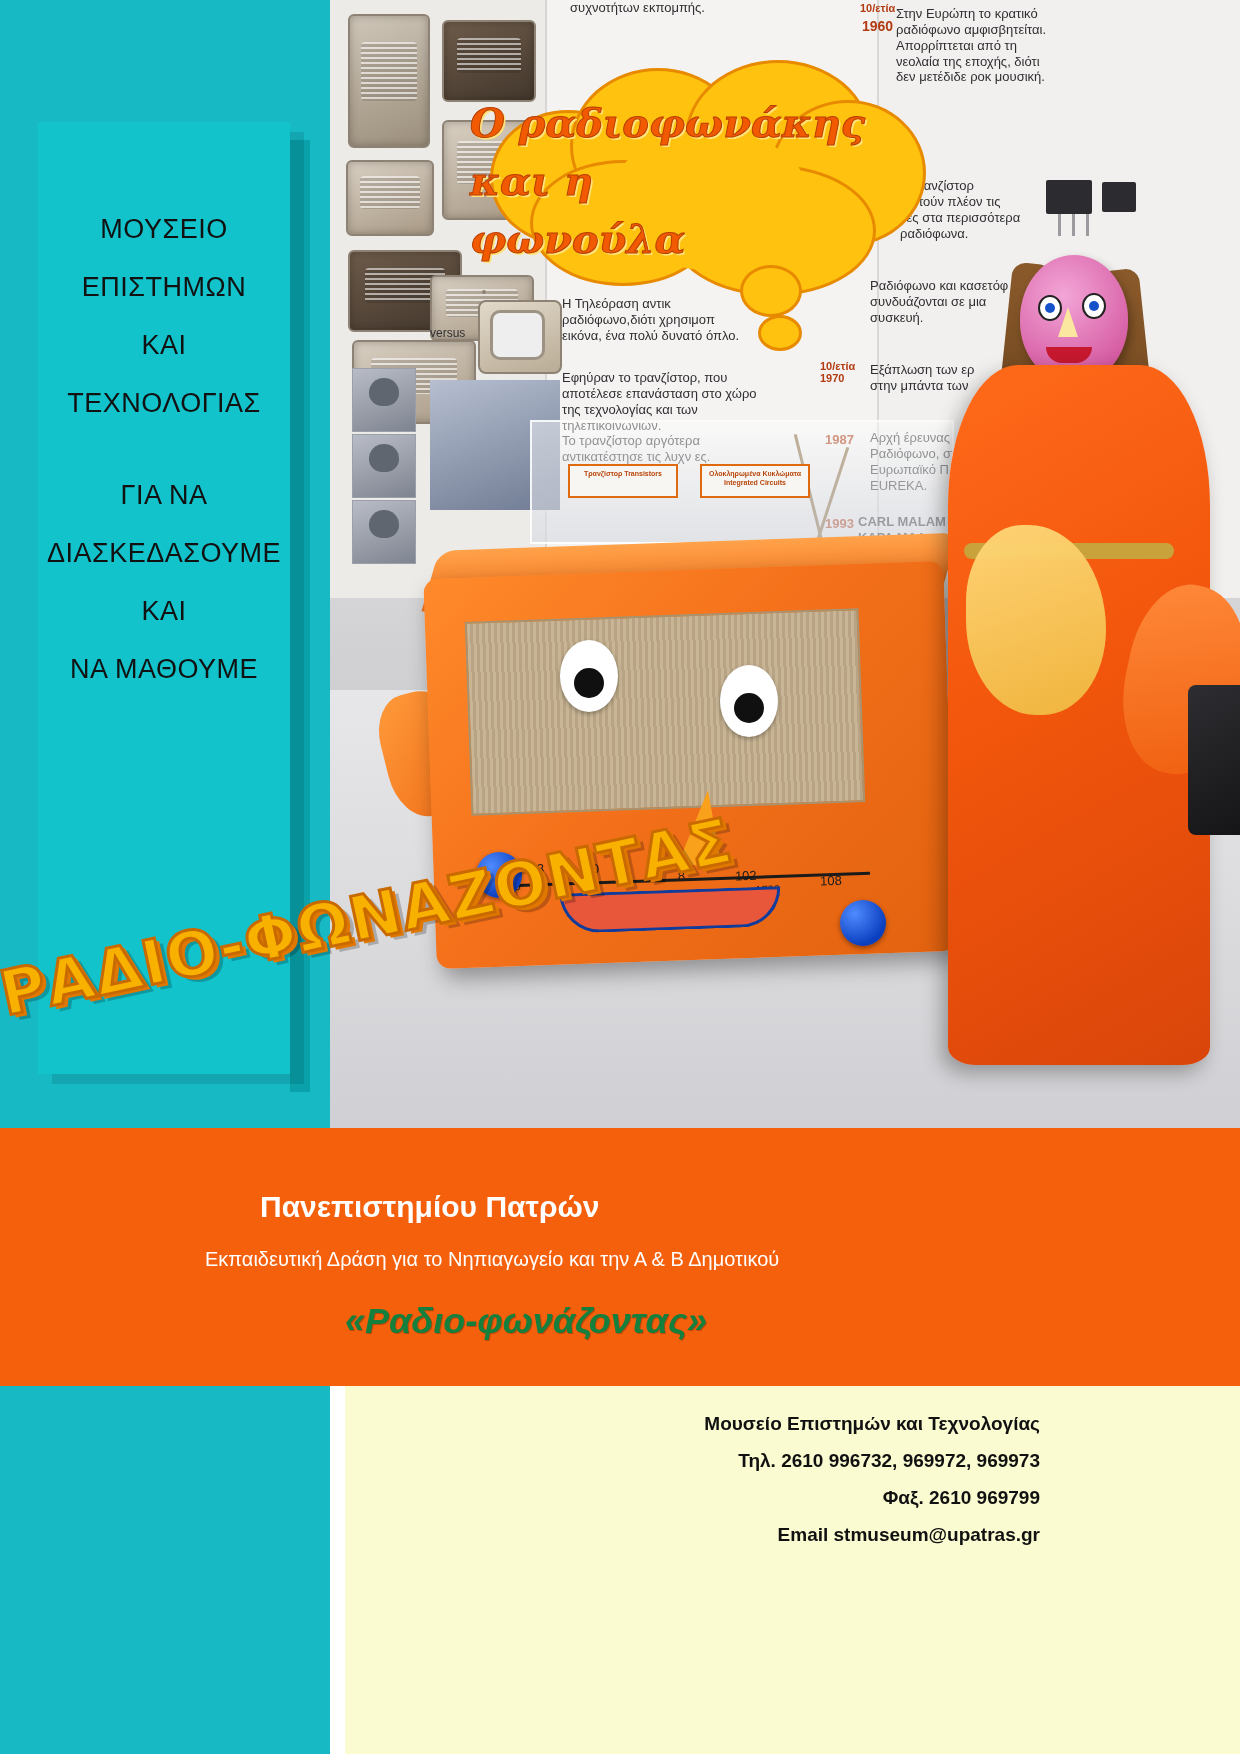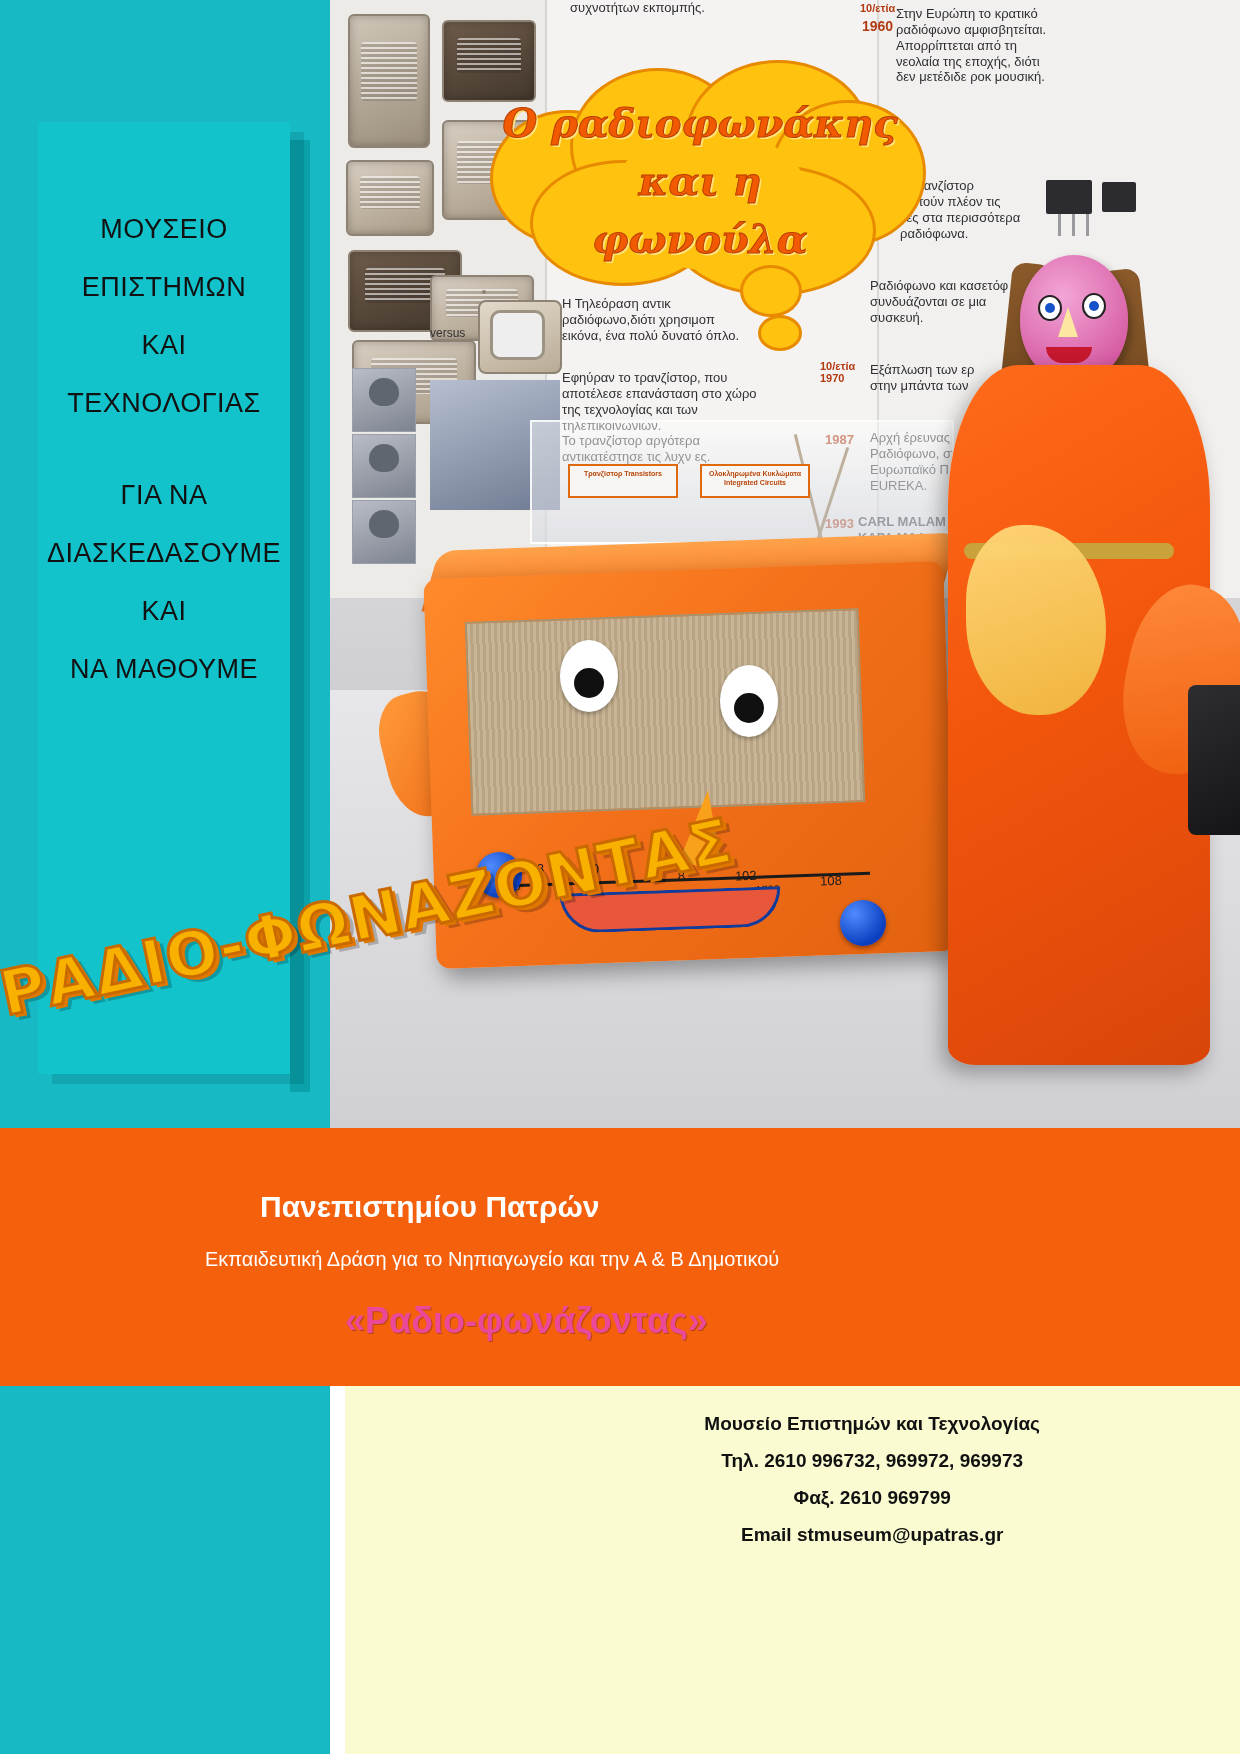--- a/index.html
+++ b/index.html
@@ -339,21 +339,21 @@
   .cloud .lobe {
     position: absolute;
     background: #ffc20e;
     border: 3px solid #e88a00;
     border-radius: 50%;
   }
   .cloud-text {
     position: absolute;
     left: 0; top: 34px;
     width: 460px;
-    text-align: center;
+    text-align: left;
     color: #f15a00;
     -webkit-text-stroke: 1px #b73d00;
     font-family: "DejaVu Serif", serif;
     font-style: italic;
     font-weight: bold;
     font-size: 40px;
     line-height: 1.45;
     z-index: 5;
     text-shadow: 2px 2px 0 #ffe27a;
   }
@@ -429,40 +429,41 @@
   .band-sub {
     position: absolute;
     left: 205px; top: 1248px;
     color: #ffffff;
     font-size: 20px;
     font-family: "Liberation Sans", sans-serif;
   }
   .band-title {
     position: absolute;
     left: 345px; top: 1300px;
-    color: #ec4899;
+    color: #15803d;
     font-weight: bold;
+    font-style: italic;
     font-size: 36px;
     font-family: "Liberation Sans", sans-serif;
     text-shadow: 1px 1px 0 rgba(0,0,0,.25);
   }
   .footer-teal {
     position: absolute;
     left: 0; top: 1386px; width: 330px; height: 368px;
     background: #17b9c4;
   }
   .footer-cream {
     position: absolute;
     left: 345px; top: 1386px; width: 895px; height: 368px;
     background: #fbfbd2;
   }
   .footer-text {
     position: absolute;
     right: 200px; top: 1405px;
-    text-align: center;
+    text-align: right;
     color: #111;
     font-weight: bold;
     font-size: 19px;
     line-height: 1.95;
     font-family: "Liberation Sans", sans-serif;
   }
 </style>
 </head>
 <body>
 

